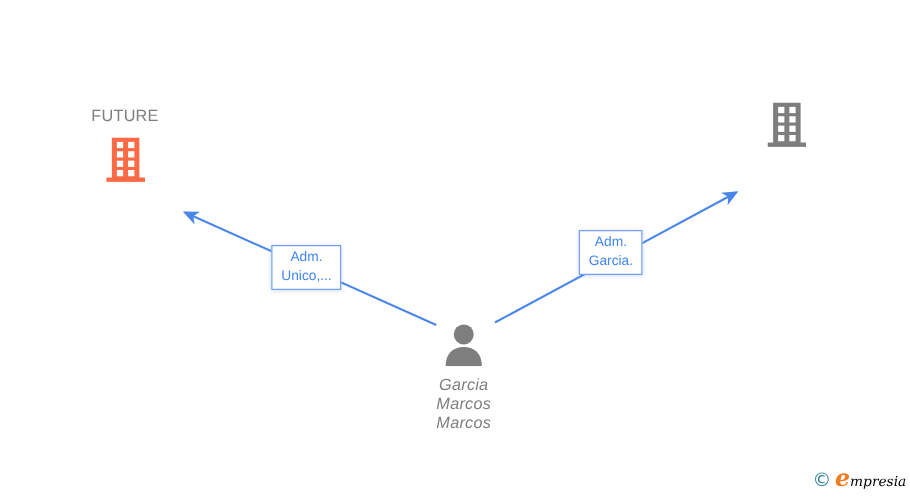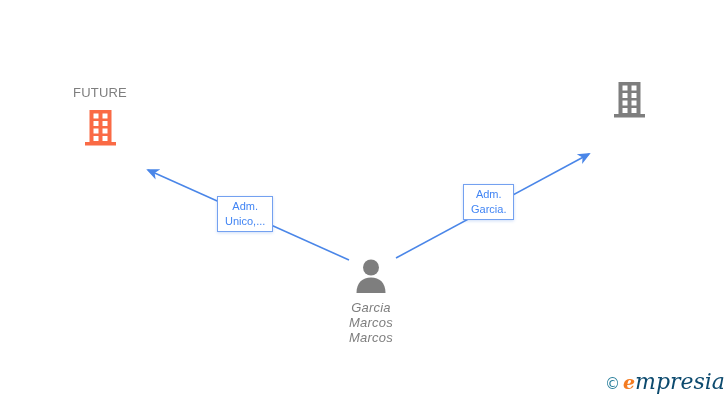--- a/index.html
+++ b/index.html
@@ -22,21 +22,21 @@
     padding:2px 7px; font-size:11px; line-height:15px; color:#4285F4;
     text-align:center; box-shadow:0 1px 3px rgba(74,134,232,0.28);
     cursor:pointer; white-space:nowrap;
   }
   .watermark {
     position:absolute; right:3px; bottom:6px; cursor:pointer;
     font-family:"DejaVu Serif", serif; white-space:nowrap;
   }
   .wm-copy { color:#2A7F9C; font-size:15px; font-style:normal; margin-right:3px; font-family:"DejaVu Sans", sans-serif; }
   .wm-e    { color:#F47B20; font-size:19px; font-style:italic; font-weight:bold; }
-  .wm-rest { color:#0c4a6e; font-size:22px; font-style:italic; }
+  .wm-rest { color:#000000; font-size:11px; font-style:italic; }
 </style>
 </head>
 <body>
 
 <div class="canvas">
 
   <svg class="edges-svg" viewBox="0 0 728 400">
     <defs>
       <marker id="arrow" viewBox="0 0 10 10" refX="8.5" refY="5" markerWidth="8" markerHeight="8" orient="auto">
         <path d="M0,0.6 L10,5 L0,9.4 L2.8,5 Z" fill="#4A86E8"></path>

